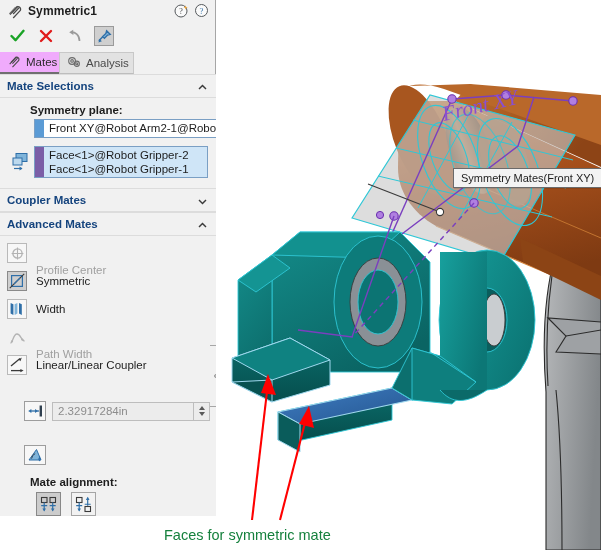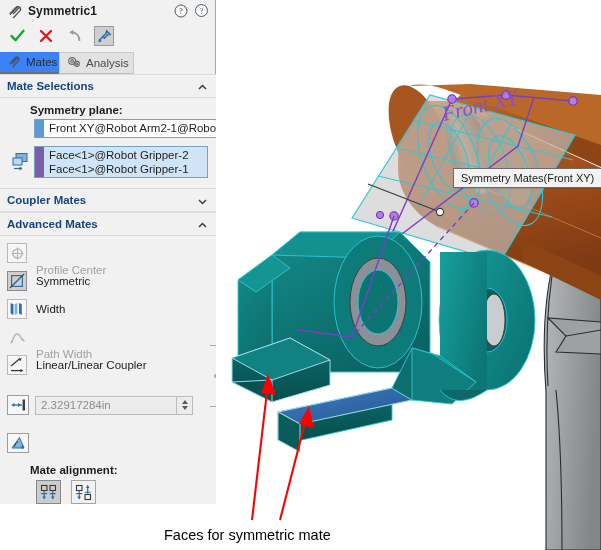--- a/index.html
+++ b/index.html
@@ -45,21 +45,21 @@
 
   .pm-tabs{
     position:absolute;left:0;top:52px;width:100%;height:22px;
     border-bottom:1px solid #bdbdbd;background:#f1f1f1;
   }
   .tab{
     position:absolute;top:0;height:22px;display:flex;align-items:center;gap:4px;
     padding:0 7px;box-sizing:border-box;font-size:11.5px;color:#4a4a4a;cursor:pointer;
   }
   .tab.active{
-    background:#3b82f6;color:#2b2b2b;border-bottom:2px solid #6f6f6f;
+    background:#f0abfc;color:#2b2b2b;border-bottom:2px solid #6f6f6f;
   }
   .tab.inactive{
     background:#e2e2e2;border:1px solid #c8c8c8;border-bottom:1px solid #bdbdbd;
   }
 
   .pm-body{position:absolute;left:0;top:74px;width:216px;bottom:0;}
 
   .section-head{
     position:relative;height:24px;display:flex;align-items:center;
     border-top:1px solid #dcdcdc;border-bottom:1px solid #dcdcdc;
@@ -88,21 +88,21 @@
   }
   .mate-ico{
     width:20px;height:20px;min-width:20px;display:flex;align-items:center;justify-content:center;
     border:1px solid #b9b9b9;background:#f7f7f7;box-sizing:border-box;
   }
   .mate-ico.selected{background:#cfcfcf;border:1px solid #8a8a8a;}
   .mate-ico.flat{border:none;background:transparent;}
   .mate-label{font-size:11.5px;margin-left:9px;color:#1d1d1d;}
   .mate-label.disabled{color:#a0a0a0;margin-top:34px;}
 
-  .spin-row{display:flex;align-items:center;height:24px;padding-left:7px;margin-top:14px;}
+  .spin-row{display:flex;align-items:center;height:24px;padding-left:24px;margin-top:20px;}
   .spin-ico{
     width:22px;height:20px;min-width:22px;display:flex;align-items:center;justify-content:center;
     border:1px solid #9d9d9d;background:#f7f7f7;box-sizing:border-box;
   }
   .spin-field{
     margin-left:6px;width:158px;height:19px;display:flex;align-items:center;
     border:1px solid #bdbdbd;background:#ececec;box-sizing:border-box;
   }
   .spin-val{flex:1;font-size:11.5px;color:#8c8c8c;padding-left:5px;}
   .spin-btns{
@@ -136,21 +136,21 @@
 
   
   .callout{
     position:absolute;left:237px;top:168px;
     background:#f3f3f3;border:1px solid #6a6a6a;
     padding:3px 7px 3px 7px;font-size:11px;color:#1d1d1d;white-space:nowrap;
     box-shadow:1px 1px 0 rgba(0,0,0,.10);
   }
 
   .caption{
-    position:absolute;left:164px;top:527px;font-size:14.5px;color:#000000;
+    position:absolute;left:164px;top:527px;font-size:14.5px;color:#15803d;
   }
 </style>
 </head>
 <body>
 
 <div id="root">
 
   <div class="pm-panel">
 
     <div class="pm-title-row">

